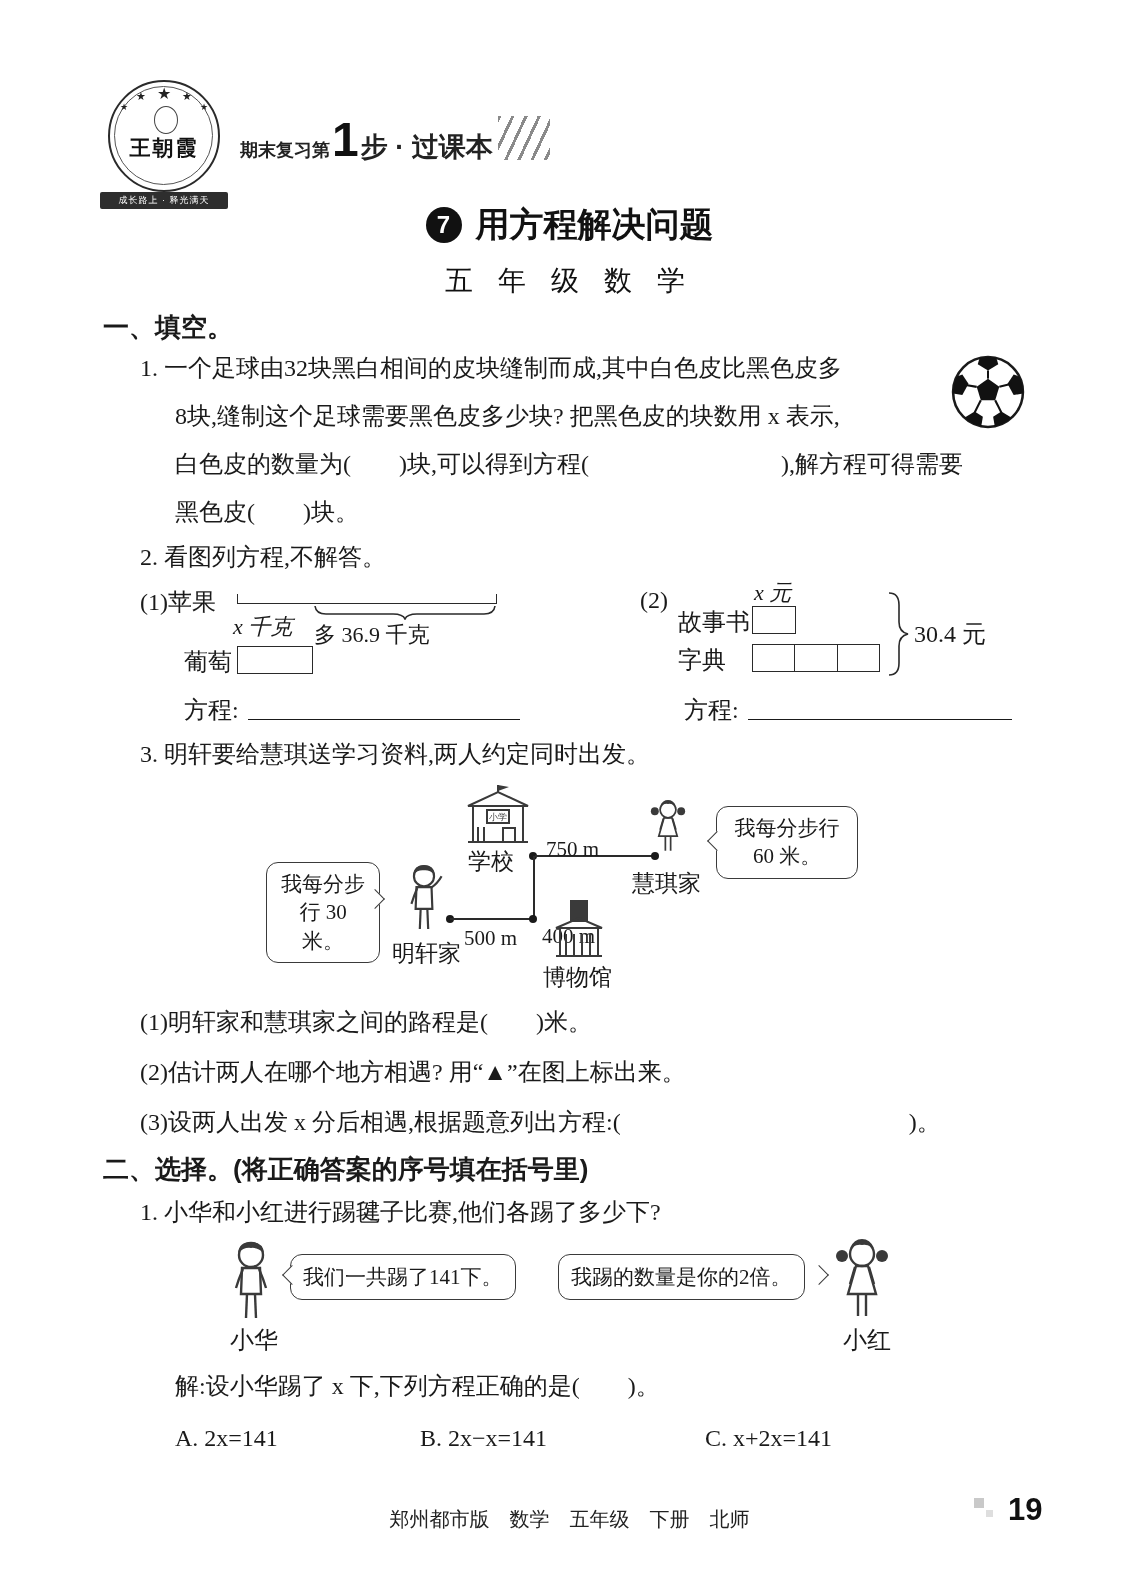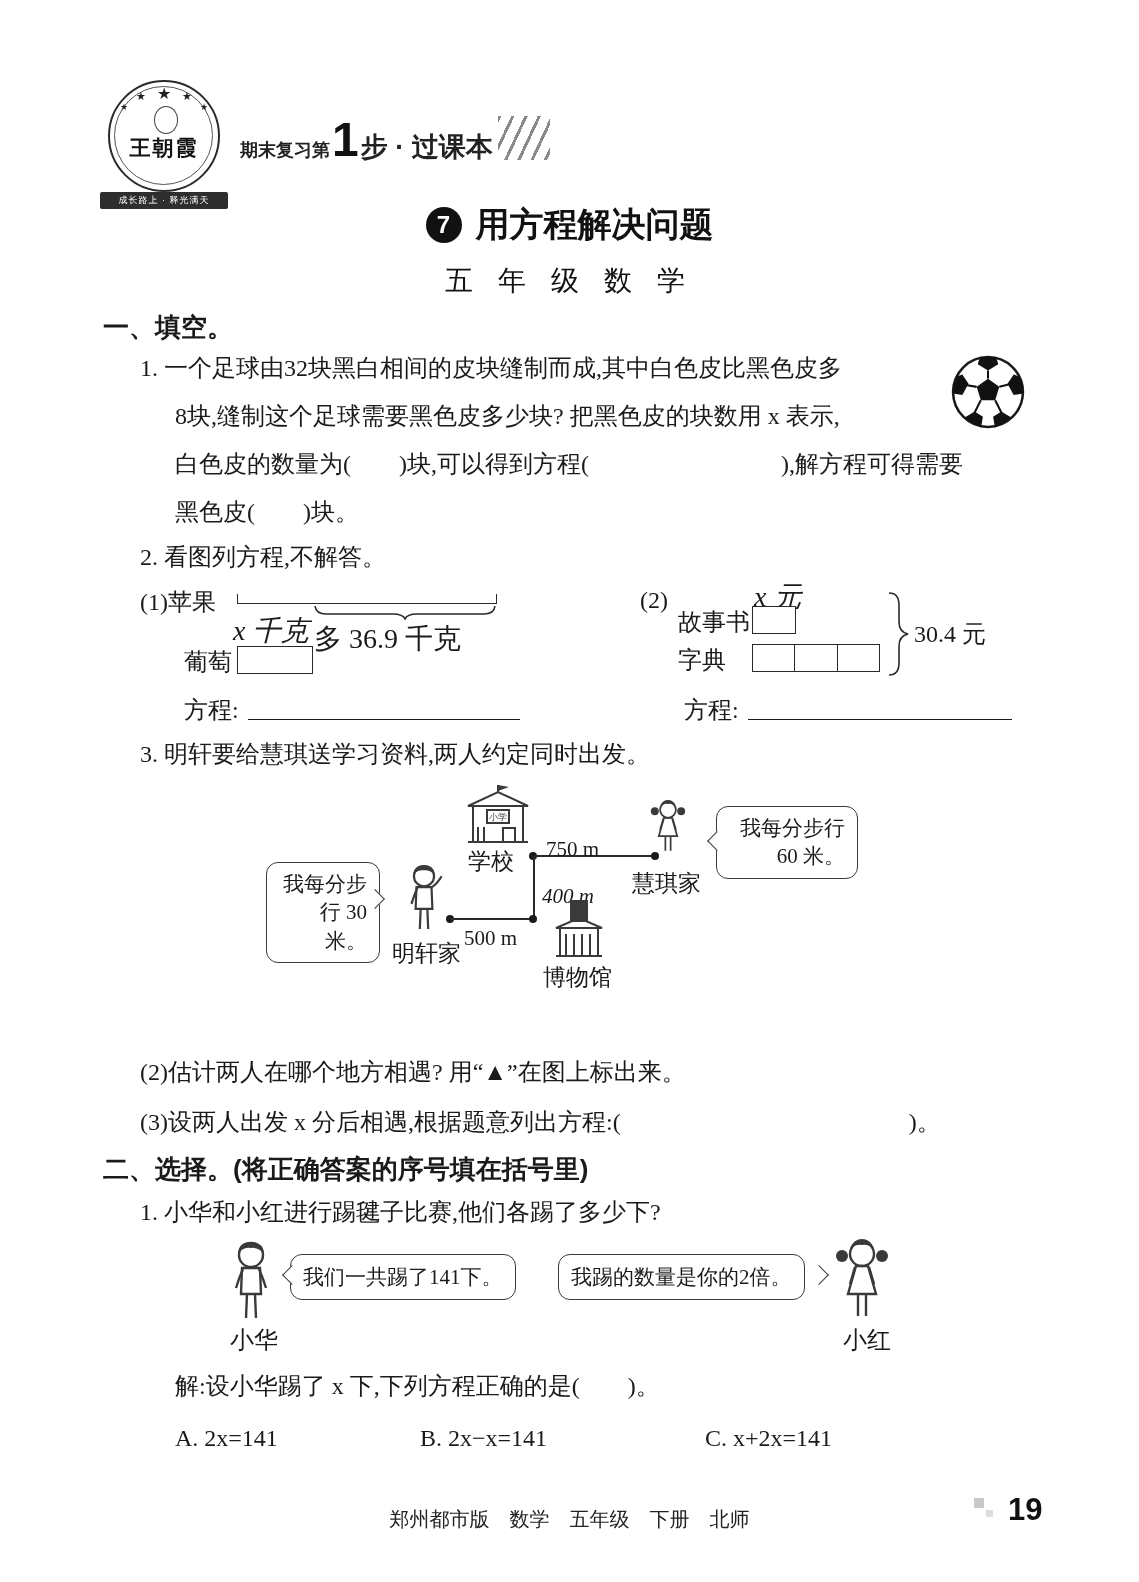--- a/index.html
+++ b/index.html
@@ -3,29 +3,29 @@
 <meta charset="utf-8">
 <style>
   html,body{margin:0;padding:0;background:#e8e8e8;}
   .page{
     position:relative;width:1139px;height:1582px;background:#ffffff;
     font-family:"Liberation Serif","DejaVu Serif",serif;color:#1a1a1a;
     overflow:hidden;margin:0 auto;
   }
   .abs{position:absolute;white-space:nowrap;}
   .body-txt{font-size:24px;line-height:1.2;}
-  .small-txt{font-size:28px;}
+  .small-txt{font-size:22px;}
   .bold-sans{font-family:"Liberation Sans","DejaVu Sans",sans-serif;font-weight:bold;}
   .hline{position:absolute;background:#2a2a2a;height:2px;}
   .vline{position:absolute;background:#2a2a2a;width:2px;}
   .dot{position:absolute;width:8px;height:8px;border-radius:50%;background:#1a1a1a;}
   .box{position:absolute;border:1.6px solid #2a2a2a;background:#fff;}
   .bubble{
     position:absolute;border:1.6px solid #3a3a3a;border-radius:12px;background:#fff;
-    font-size:21px;padding:7px 12px;text-align:right;line-height:1.35;
+    font-size:21px;padding:7px 12px;text-align:center;line-height:1.35;
   }
   .tail{position:absolute;width:13px;height:13px;background:#fff;transform:rotate(45deg);}
   .tail-left{border-left:1.6px solid #3a3a3a;border-bottom:1.6px solid #3a3a3a;}
   .tail-right{border-right:1.6px solid #3a3a3a;border-top:1.6px solid #3a3a3a;}
   .underline-blank{position:absolute;border-bottom:1.6px solid #1a1a1a;height:1px;}
   .badge{
     display:inline-flex;align-items:center;justify-content:center;
     width:36px;height:36px;border-radius:50%;background:#111;color:#fff;
     font-family:"Liberation Sans",sans-serif;font-weight:bold;font-size:24px;
   }
@@ -190,21 +190,21 @@
       <circle cx="32" cy="18" r="12"></circle>
       <path d="M25,31 L20,48 M39,31 L44,48"></path>
       <path d="M26,30 L38,30 L46,58 L18,58 Z"></path>
       <line x1="28" y1="58" x2="28" y2="80"></line>
       <line x1="36" y1="58" x2="36" y2="80"></line>
     </svg>
   </div>
   <div class="map-label" style="left:632px;top:868px;">慧琪家</div>
 
   <div class="vline" style="left:533px;top:856px;height:62px;"></div>
-  <div class="dist-label" style="left:542px;top:884px;font-style:italic;">400 m</div>
+  <div class="dist-label" style="left:542px;top:924px;">400 m</div>
 
   <div class="abs" style="left:398px;top:862px;">
     <svg width="52" height="72" viewBox="0 0 60 86" fill="none" stroke="#3a3a3a" stroke-width="2.6">
       <path d="M17,15 Q18,4 30,4 Q42,4 43,15 Q36,9 30,10 Q23,9 17,15 Z" fill="#3a3a3a" stroke="none"></path>
       <circle cx="30" cy="17" r="12"></circle>
       <path d="M22,31 Q18,40 15,50"></path>
       <path d="M38,31 Q46,26 51,17"></path>
       <path d="M21,30 L39,30 L40,56 L20,56 Z"></path>
       <line x1="26" y1="56" x2="25" y2="80"></line>
       <line x1="34" y1="56" x2="35" y2="80"></line>
@@ -236,20 +236,21 @@
     <div>行 30 米。</div>
   </div>
   <div class="tail tail-right" style="left:368px;top:892px;"></div>
 
   <div class="bubble" style="left:716px;top:806px;width:116px;">
     <div>我每分步行</div>
     <div>60 米。</div>
   </div>
   <div class="tail tail-left" style="left:710px;top:834px;"></div>
 
+  <div class="abs body-txt" style="left:140px;top:1008px;">(1)明轩家和慧琪家之间的路程是(　　)米。</div>
   <div class="abs body-txt" style="left:140px;top:1058px;">(2)估计两人在哪个地方相遇? 用“▲”在图上标出来。</div>
   <div class="abs body-txt" style="left:140px;top:1108px;">(3)设两人出发 x 分后相遇,根据题意列出方程:(　　　　　　　　　　　　)。</div>
 
   <div class="abs bold-sans" style="left:103px;top:1152px;font-size:26px;">二、选择。(将正确答案的序号填在括号里)</div>
   <div class="abs body-txt" style="left:140px;top:1198px;">1. 小华和小红进行踢毽子比赛,他们各踢了多少下?</div>
 
   <div class="abs" style="left:220px;top:1238px;">
     <svg width="62" height="86" viewBox="0 0 60 86" fill="none" stroke="#3a3a3a" stroke-width="2.4">
       <path d="M17,15 Q18,4 30,4 Q42,4 43,15 Q36,9 30,10 Q23,9 17,15 Z" fill="#3a3a3a" stroke="none"></path>
       <circle cx="30" cy="17" r="12"></circle>

